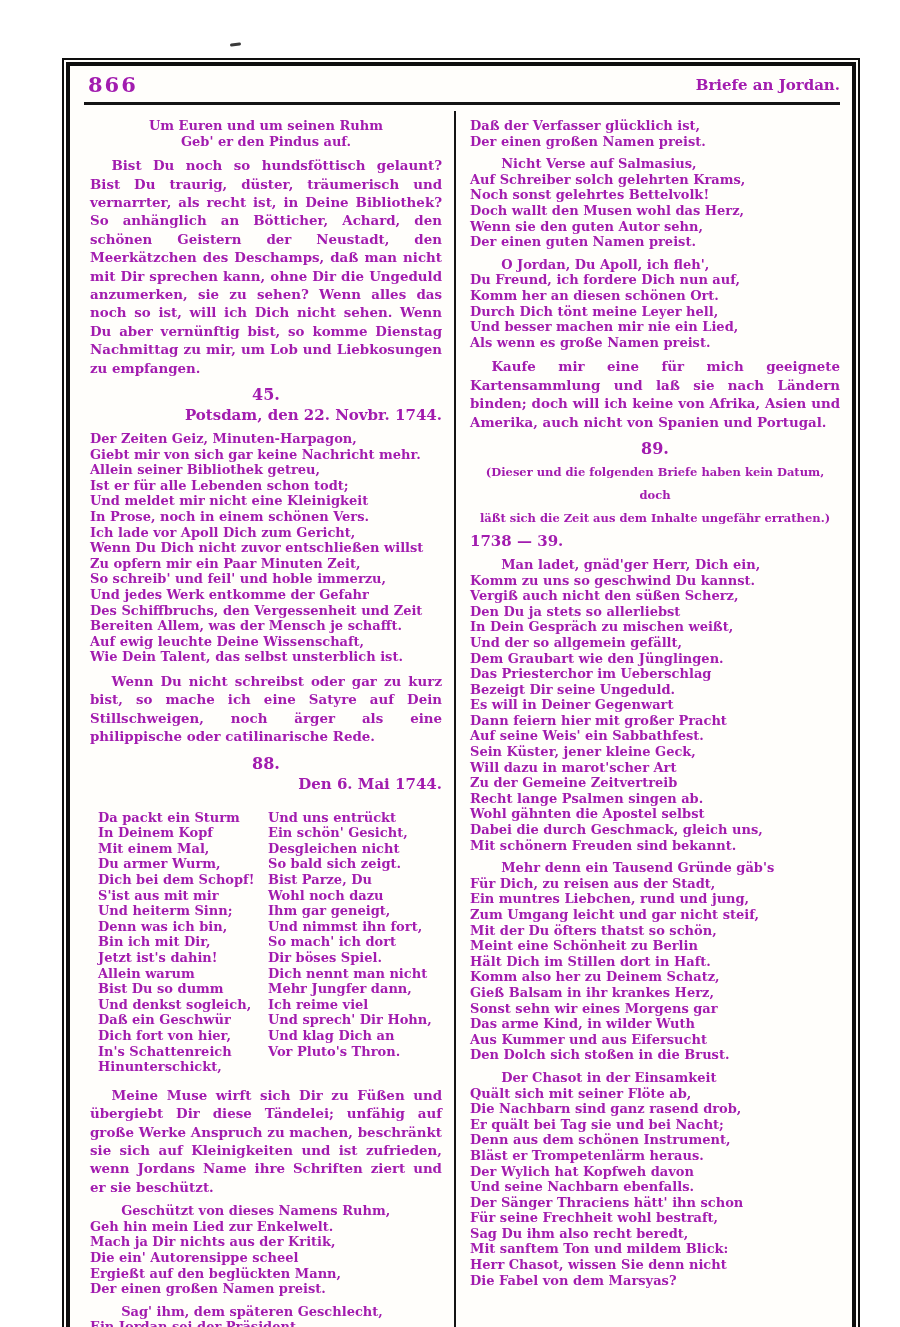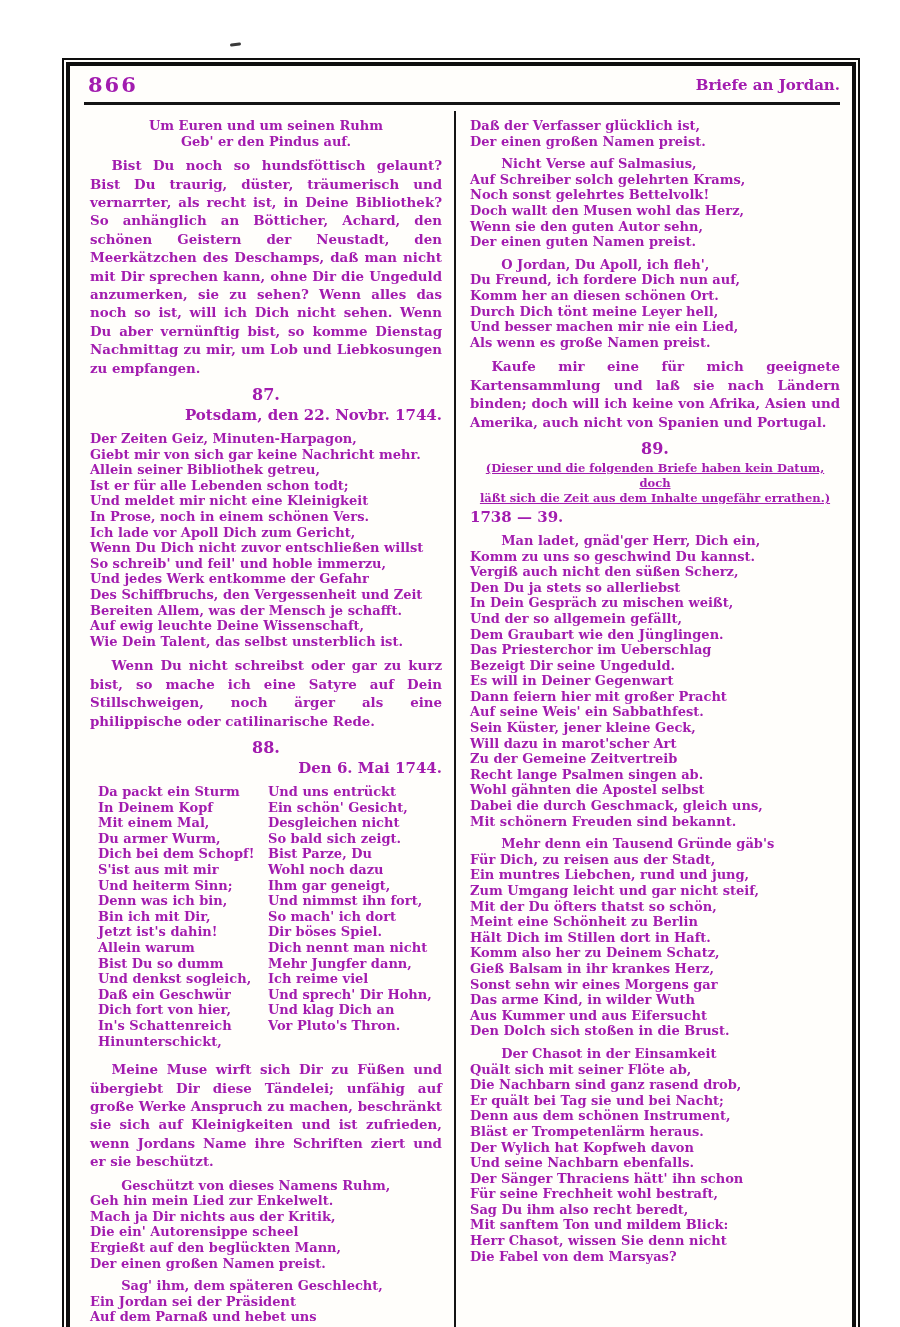--- a/index.html
+++ b/index.html
@@ -55,26 +55,25 @@
     text-align:justify;text-indent:1.6em;
     margin:5px 0 6px;
   }
   .verse{font-size:13px;line-height:15.6px;font-weight:700;margin:7px 0;}
   .verse .vline{white-space:nowrap;}
   .verse.indent-first .vline:first-child{padding-left:2.4em;}
   .sec-num{text-align:center;font-size:16px;font-weight:700;margin:8px 0 0;}
   .dateline{text-align:right;font-size:15px;font-weight:700;margin:2px 0 3px;}
   .daterange{text-align:left;font-size:15px;font-weight:700;margin:2px 20px 3px 0;}
   .note{
-    text-align:center;font-size:11.5px;line-height:15px;font-weight:700;
+    text-align:center;font-size:11.5px;line-height:23px;font-weight:700;
     margin:3px 0 1px;
-    text-decoration:underline;
   }
   .twocol{display:flex;}
-  .twocol .verse{margin:4px 0 6px;}
+  .twocol .verse{margin:14px 0 6px;}
   .twocol .sub-a{flex:0 0 170px;padding-left:8px;}
   .twocol .sub-b{flex:1;}
 </style>
 </head>
 <body>
 
 <div class="scan-page">
   <div class="scan-artifact"></div>
 
   <div class="frame">
@@ -88,32 +87,33 @@
       <div class="columns">
 
         <div class="col-left">
           <div class="epigraph verse">
               <div class="vline">Um Euren und um seinen Ruhm</div>
               <div class="vline">Geb' er den Pindus auf.</div>
             </div>
 
           <p class="prose">Bist Du noch so hundsföttisch gelaunt? Bist Du traurig, düster, träumerisch und vernarrter, als recht ist, in Deine Bibliothek? So anhänglich an Bötticher, Achard, den schönen Geistern der Neustadt, den Meerkätzchen des Deschamps, daß man nicht mit Dir sprechen kann, ohne Dir die Ungeduld anzumerken, sie zu sehen? Wenn alles das noch so ist, will ich Dich nicht sehen. Wenn Du aber vernünftig bist, so komme Dienstag Nachmittag zu mir, um Lob und Liebkosungen zu empfangen.</p>
 
-          <div class="sec-num">87.</div>
+          <div class="sec-num">45.</div>
           <div class="dateline">Potsdam, den 22. Novbr. 1744.</div>
 
           <div class="verse">
               <div class="vline">Der Zeiten Geiz, Minuten-Harpagon,</div>
               <div class="vline">Giebt mir von sich gar keine Nachricht mehr.</div>
               <div class="vline">Allein seiner Bibliothek getreu,</div>
               <div class="vline">Ist er für alle Lebenden schon todt;</div>
               <div class="vline">Und meldet mir nicht eine Kleinigkeit</div>
               <div class="vline">In Prose, noch in einem schönen Vers.</div>
               <div class="vline">Ich lade vor Apoll Dich zum Gericht,</div>
               <div class="vline">Wenn Du Dich nicht zuvor entschließen willst</div>
+              <div class="vline">Zu opfern mir ein Paar Minuten Zeit,</div>
               <div class="vline">So schreib' und feil' und hoble immerzu,</div>
               <div class="vline">Und jedes Werk entkomme der Gefahr</div>
               <div class="vline">Des Schiffbruchs, den Vergessenheit und Zeit</div>
               <div class="vline">Bereiten Allem, was der Mensch je schafft.</div>
               <div class="vline">Auf ewig leuchte Deine Wissenschaft,</div>
               <div class="vline">Wie Dein Talent, das selbst unsterblich ist.</div>
             </div>
 
           <p class="prose">Wenn Du nicht schreibst oder gar zu kurz bist, so mache ich eine Satyre auf Dein Stillschweigen, noch ärger als eine philippische oder catilinarische Rede.</p>
 

